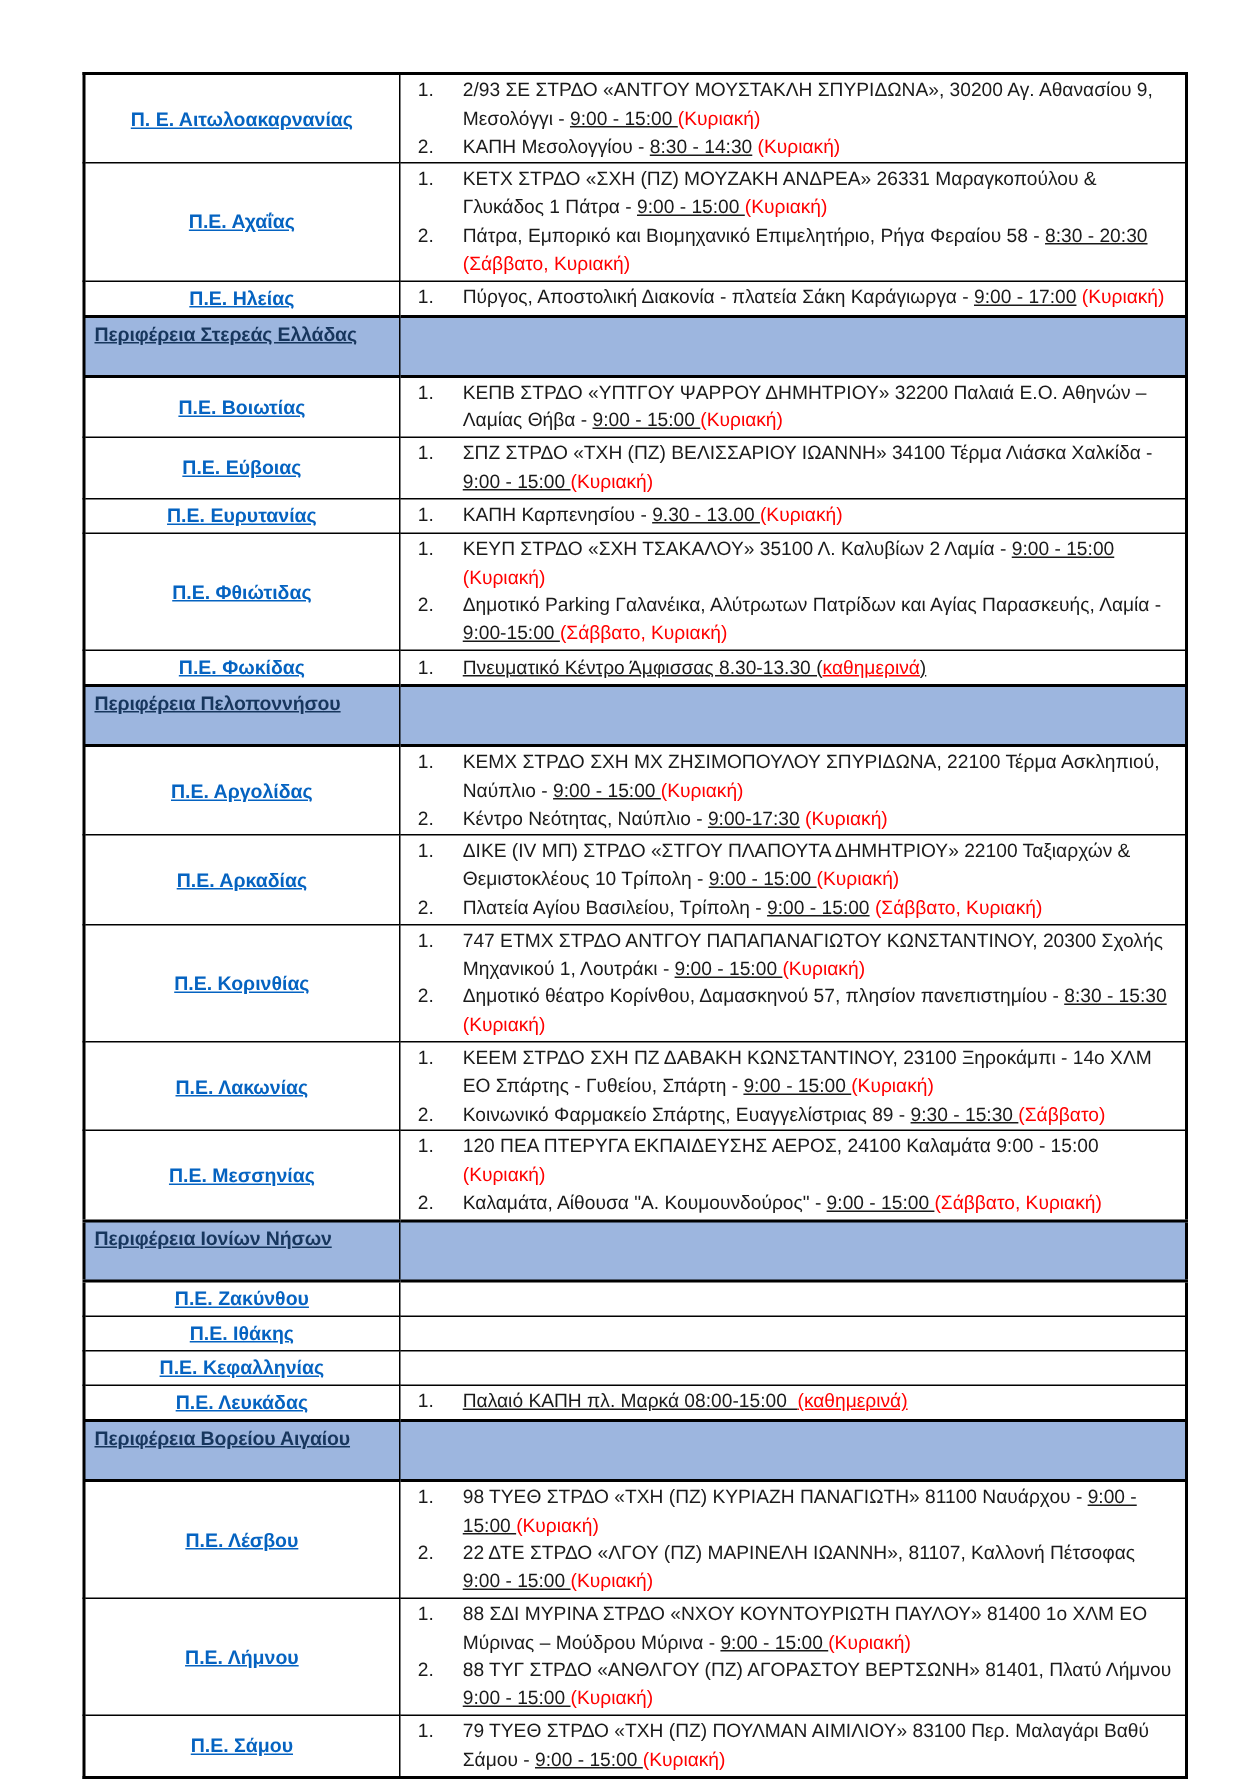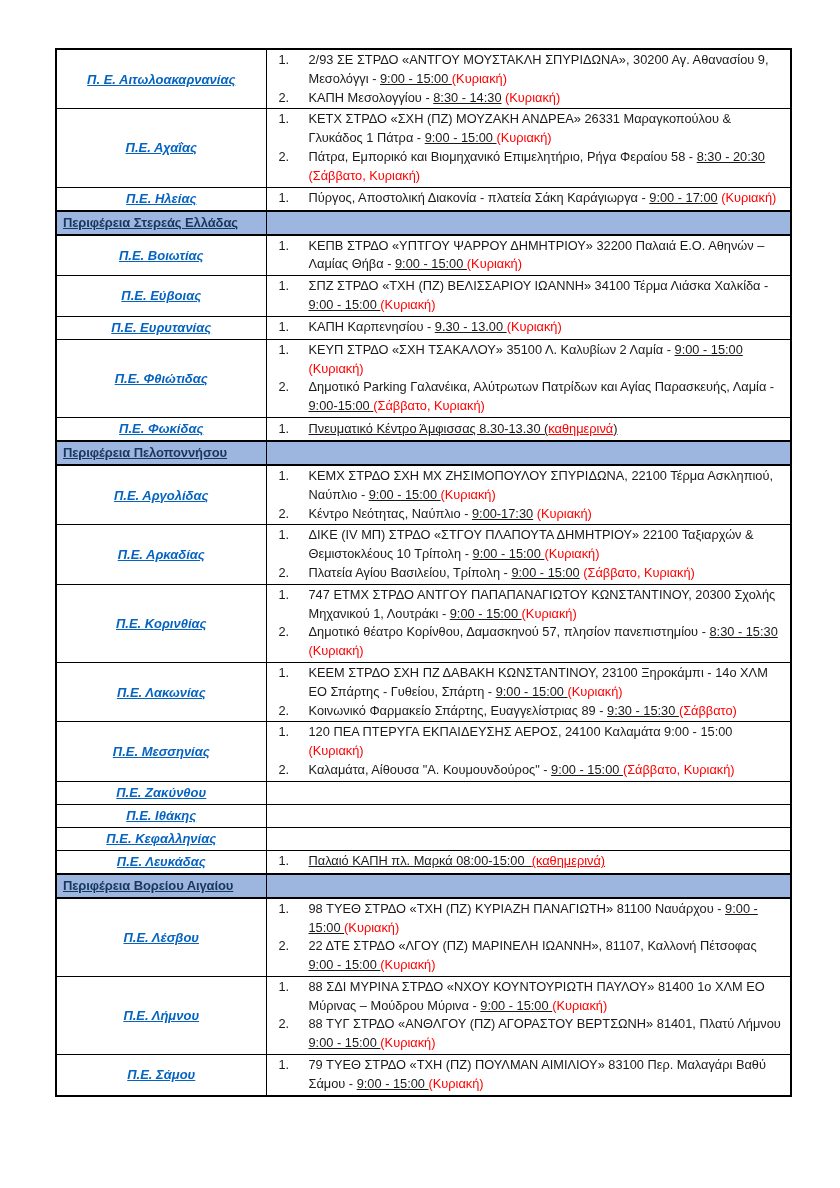--- a/index.html
+++ b/index.html
@@ -30,21 +30,20 @@
     text-align: center;
     padding: 1px 4px;
     height: 20px;
   }
   .region-link {
     color: var(--link, #0563C1);
     font-weight: bold;
     font-size: 13px;
     line-height: 19px;
     text-decoration: underline;
-    font-style: italic;
   }
   
   td.items-cell {
     padding: 1px 3px 1px 0;
   }
   .item {
     display: flex;
     align-items: flex-start;
     color: var(--text, #1a1a1a);
     font-size: 12.8px;
@@ -61,21 +60,21 @@
     padding-right: 2px;
   }
   
   tr.section-row td {
     background: var(--section-bg, #9DB6DF);
     border-top-width: 2px;
     border-bottom-width: 2px;
     height: 20px;
   }
   td.section-label-cell {
-    padding: 1px 2px 1px 6px;
+    padding: 1px 2px 17px 6px;
     text-align: left;
     white-space: nowrap;
   }
   .section-label {
     color: var(--section-text, #17365D);
     font-weight: bold;
     font-size: 13px;
     line-height: 18px;
     text-decoration: underline;
     letter-spacing: -0.1px;
@@ -246,20 +245,24 @@
             <div class="item">
               <span class="num">1.</span>
               <span class="txt"><span class="s-p">120 ΠΕΑ ΠΤΕΡΥΓΑ ΕΚΠΑΙΔΕΥΣΗΣ ΑΕΡΟΣ, 24100 Καλαμάτα 9:00 - 15:00 </span><span class="s-r">(Κυριακή)</span></span>
             </div>
             <div class="item">
               <span class="num">2.</span>
               <span class="txt"><span class="s-p">Καλαμάτα, Αίθουσα "Α. Κουμουνδούρος" - </span><span class="s-u">9:00 - 15:00 </span><span class="s-r">(Σάββατο, Κυριακή)</span></span>
             </div>
           </td>
         </tr>
+        <tr class="section-row">
+          <td class="section-label-cell"><span class="section-label">Περιφέρεια Ιονίων Νήσων</span></td>
+          <td class="section-empty-cell"></td>
+        </tr>
         <tr class="region-row">
           <td class="region-cell"><span class="region-link">Π.Ε. Ζακύνθου</span></td>
           <td class="items-cell"></td>
         </tr>
         <tr class="region-row">
           <td class="region-cell"><span class="region-link">Π.Ε. Ιθάκης</span></td>
           <td class="items-cell"></td>
         </tr>
         <tr class="region-row">
           <td class="region-cell"><span class="region-link">Π.Ε. Κεφαλληνίας</span></td>

